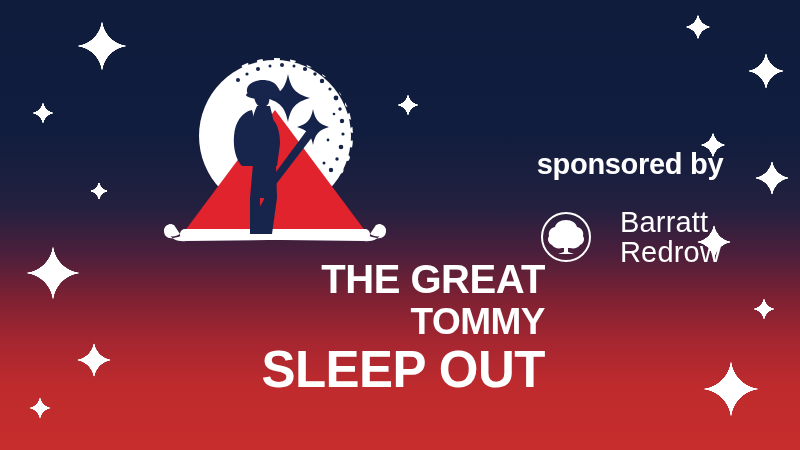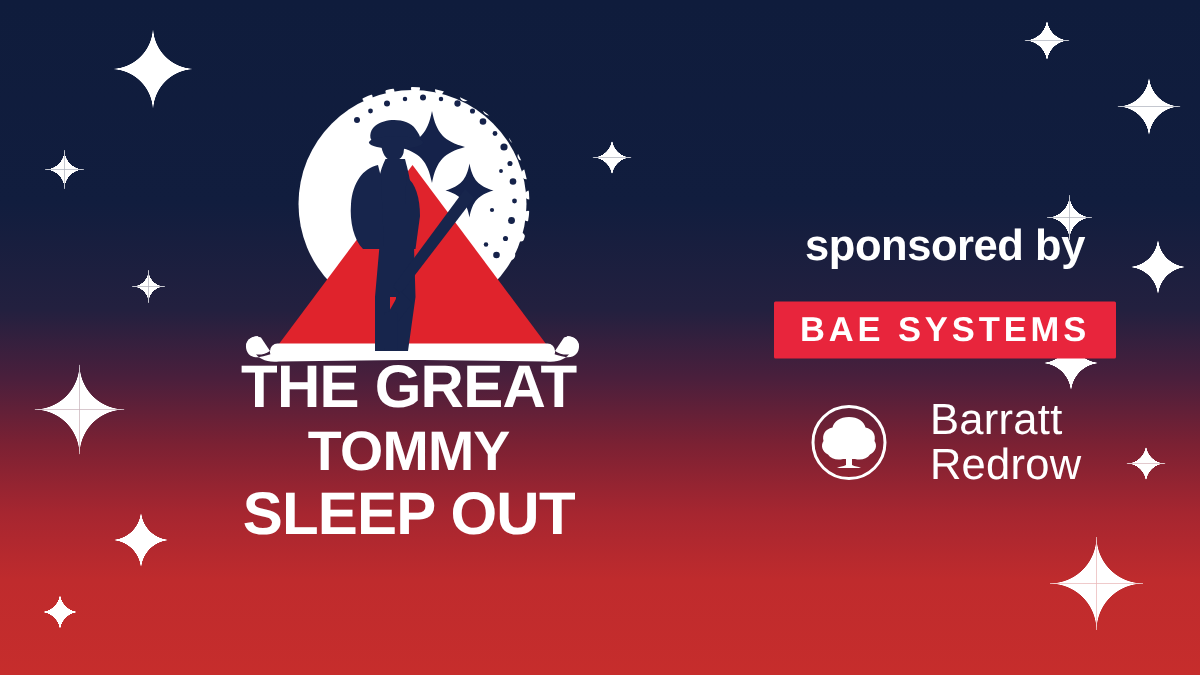--- a/index.html
+++ b/index.html
@@ -51,35 +51,35 @@
     top: 48px;
     width: 250px;
     height: 205px;
   }
   #artwork svg { display: block; width: 100%; height: 100%; }
 
   
   #title-block {
     position: absolute;
     left: 0;
-    top: 238px;
+    top: 259px;
     width: 545px;
-    text-align: center;
+    text-align: right;
   }
   .title-line {
     color: #ffffff;
     font-weight: bold;
     letter-spacing: -0.5px;
     line-height: 1.0;
     text-transform: uppercase;
     white-space: nowrap;
   }
   #title-the-great { font-size: 40px; margin-bottom: 4px; }
   #title-tommy     { font-size: 37px; margin-bottom: 4px; }
-  #title-sleep-out { font-size: 40px; }
+  #title-sleep-out { font-size: 51px; }
 
   
   #sponsor-block {
     position: absolute;
     left: 440px;
     top: 148px;
     width: 380px;
     text-align: center;
   }
   #sponsored-by {
@@ -244,23 +244,20 @@
   <div id="title-block">
     <div class="title-line" id="title-the-great">THE GREAT</div>
     <div class="title-line" id="title-tommy">TOMMY</div>
     <div class="title-line" id="title-sleep-out">SLEEP OUT</div>
   </div>
 
   <div id="sponsor-block">
 
     <div id="sponsored-by">sponsored by</div>
 
-    <div id="bae-logo">
-      <div id="bae-logo-text">BAE SYSTEMS</div>
-    </div>
 
     <div id="barratt-logo">
       <div id="barratt-mark">
         <svg viewBox="0 0 54 54" xmlns="http://www.w3.org/2000/svg">
           <circle cx="27" cy="27" r="24" fill="none" stroke="#ffffff" stroke-width="2"></circle>
           <g fill="#ffffff">
             <path d="M27 10
                      C33 10 37 13 38 17
                      C43 18 45 22 44 26
                      C46 29 45 33 41 35

